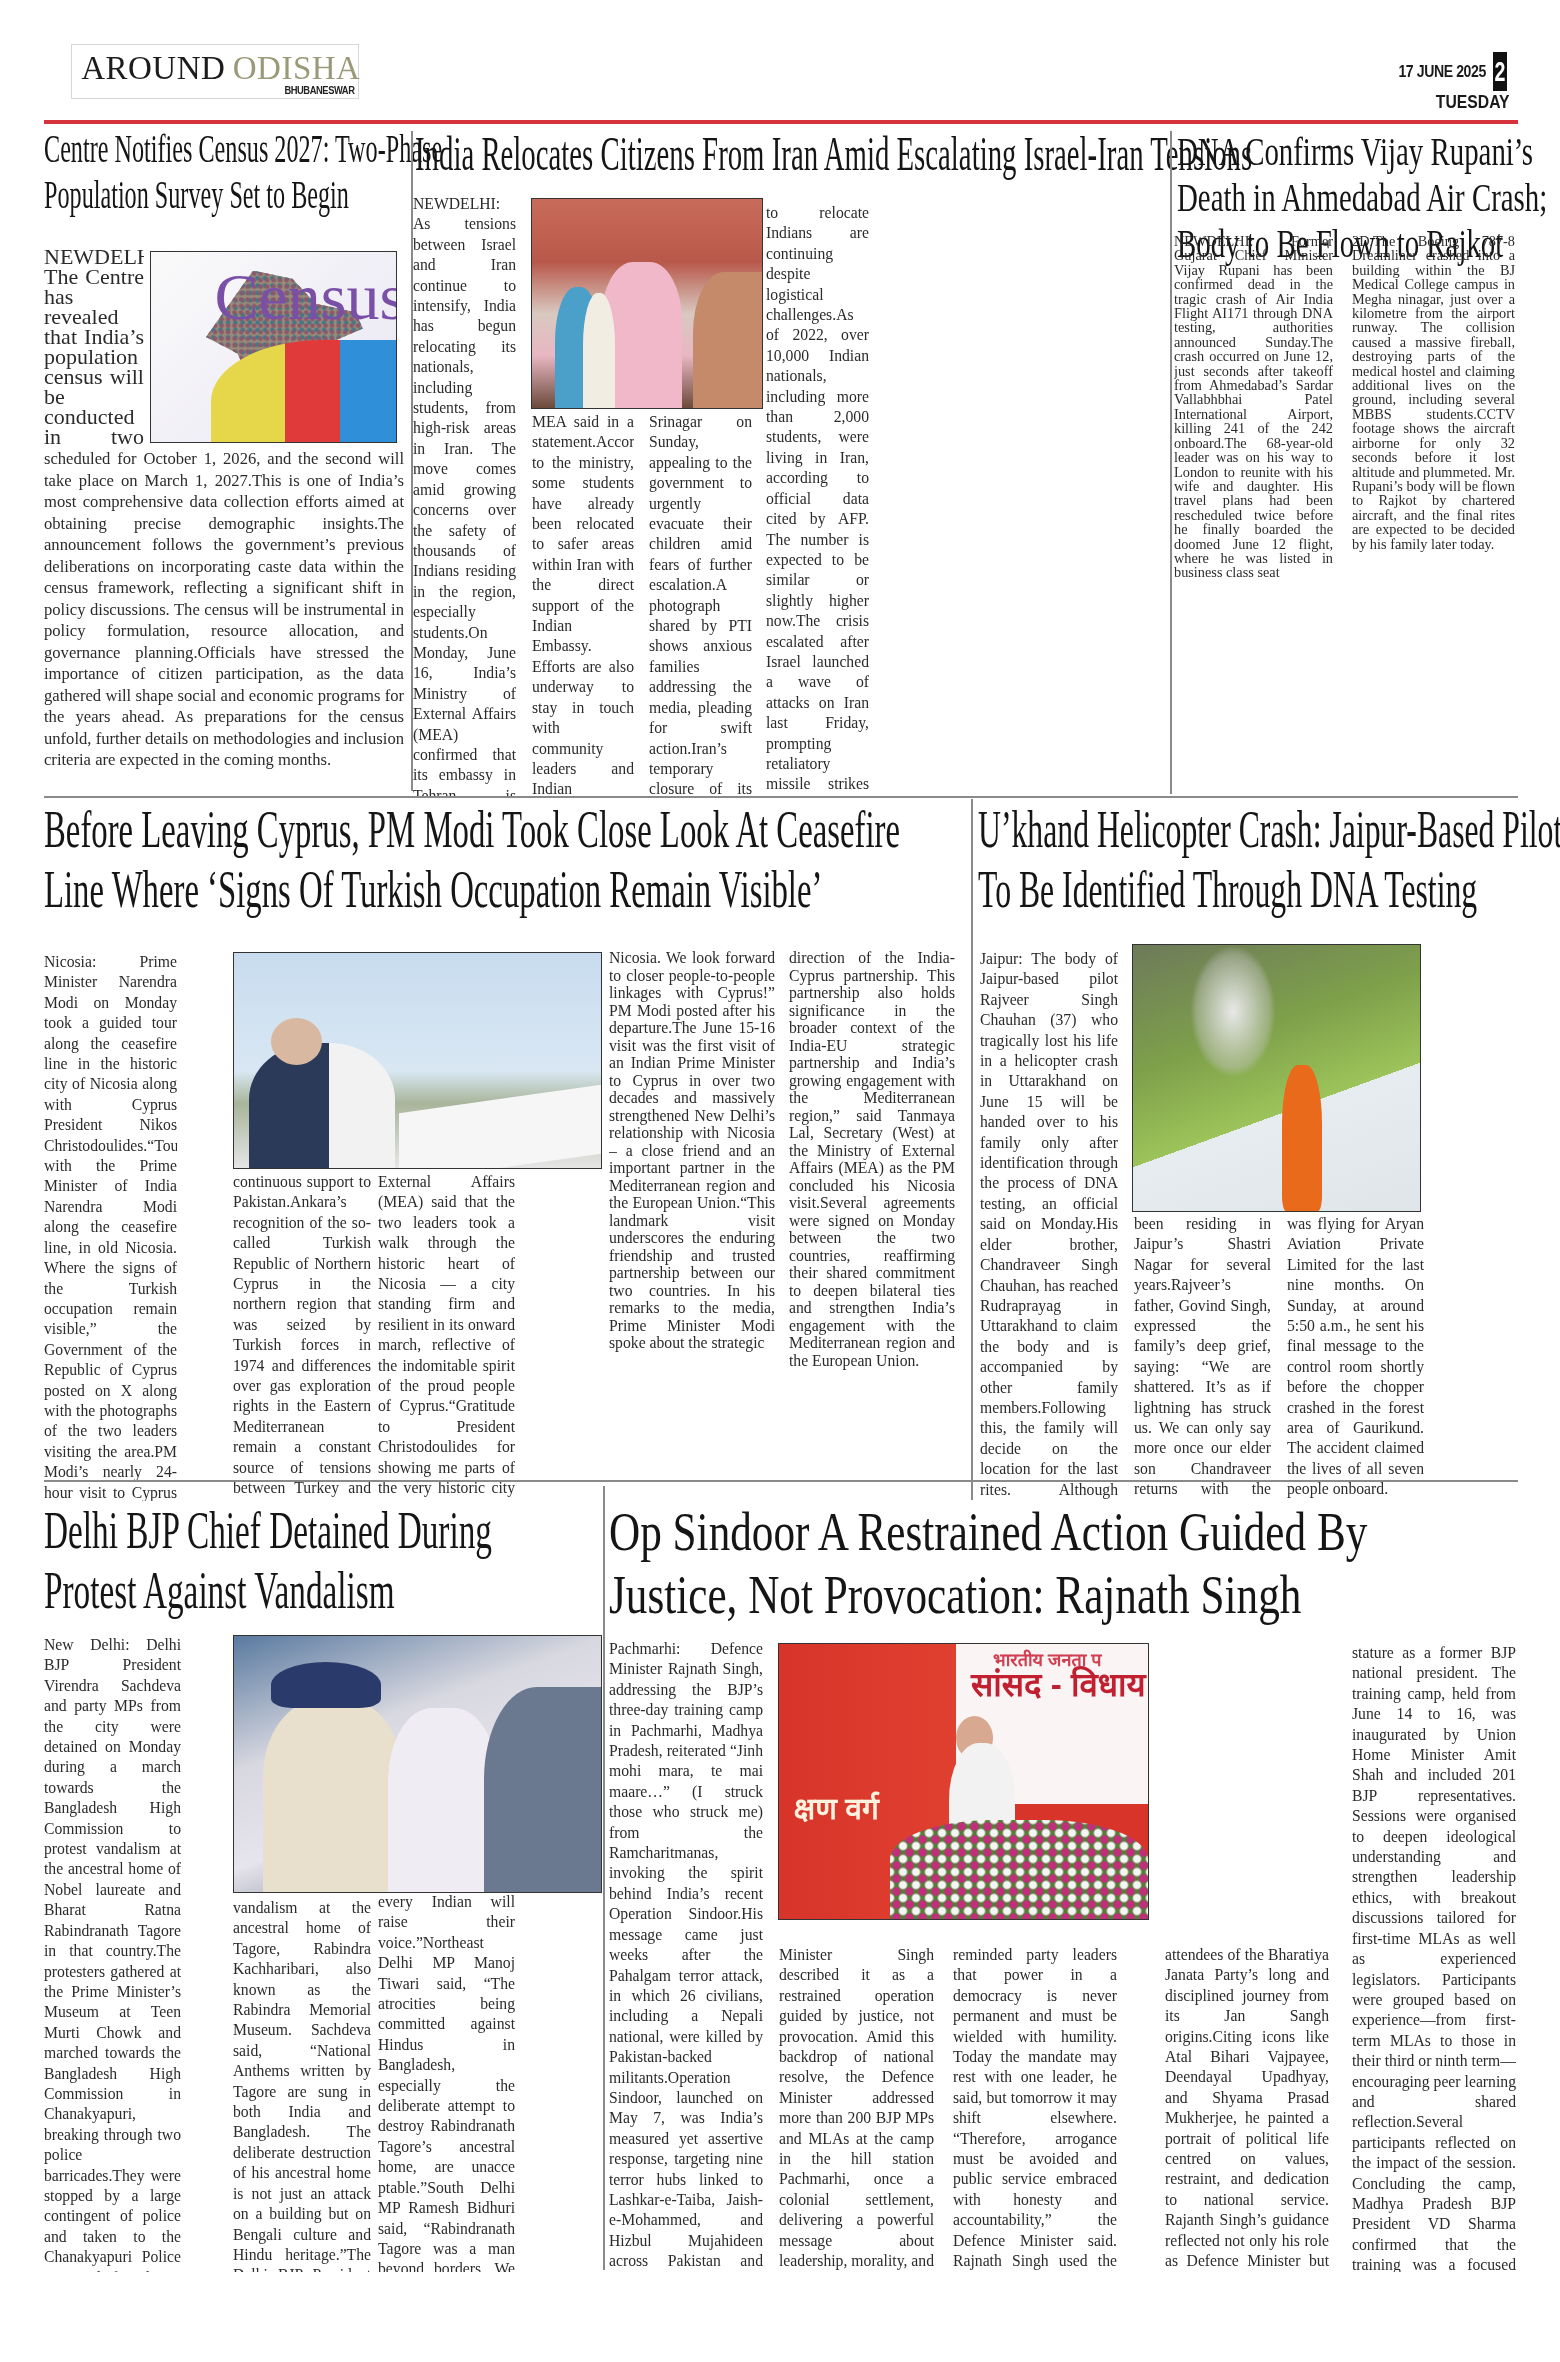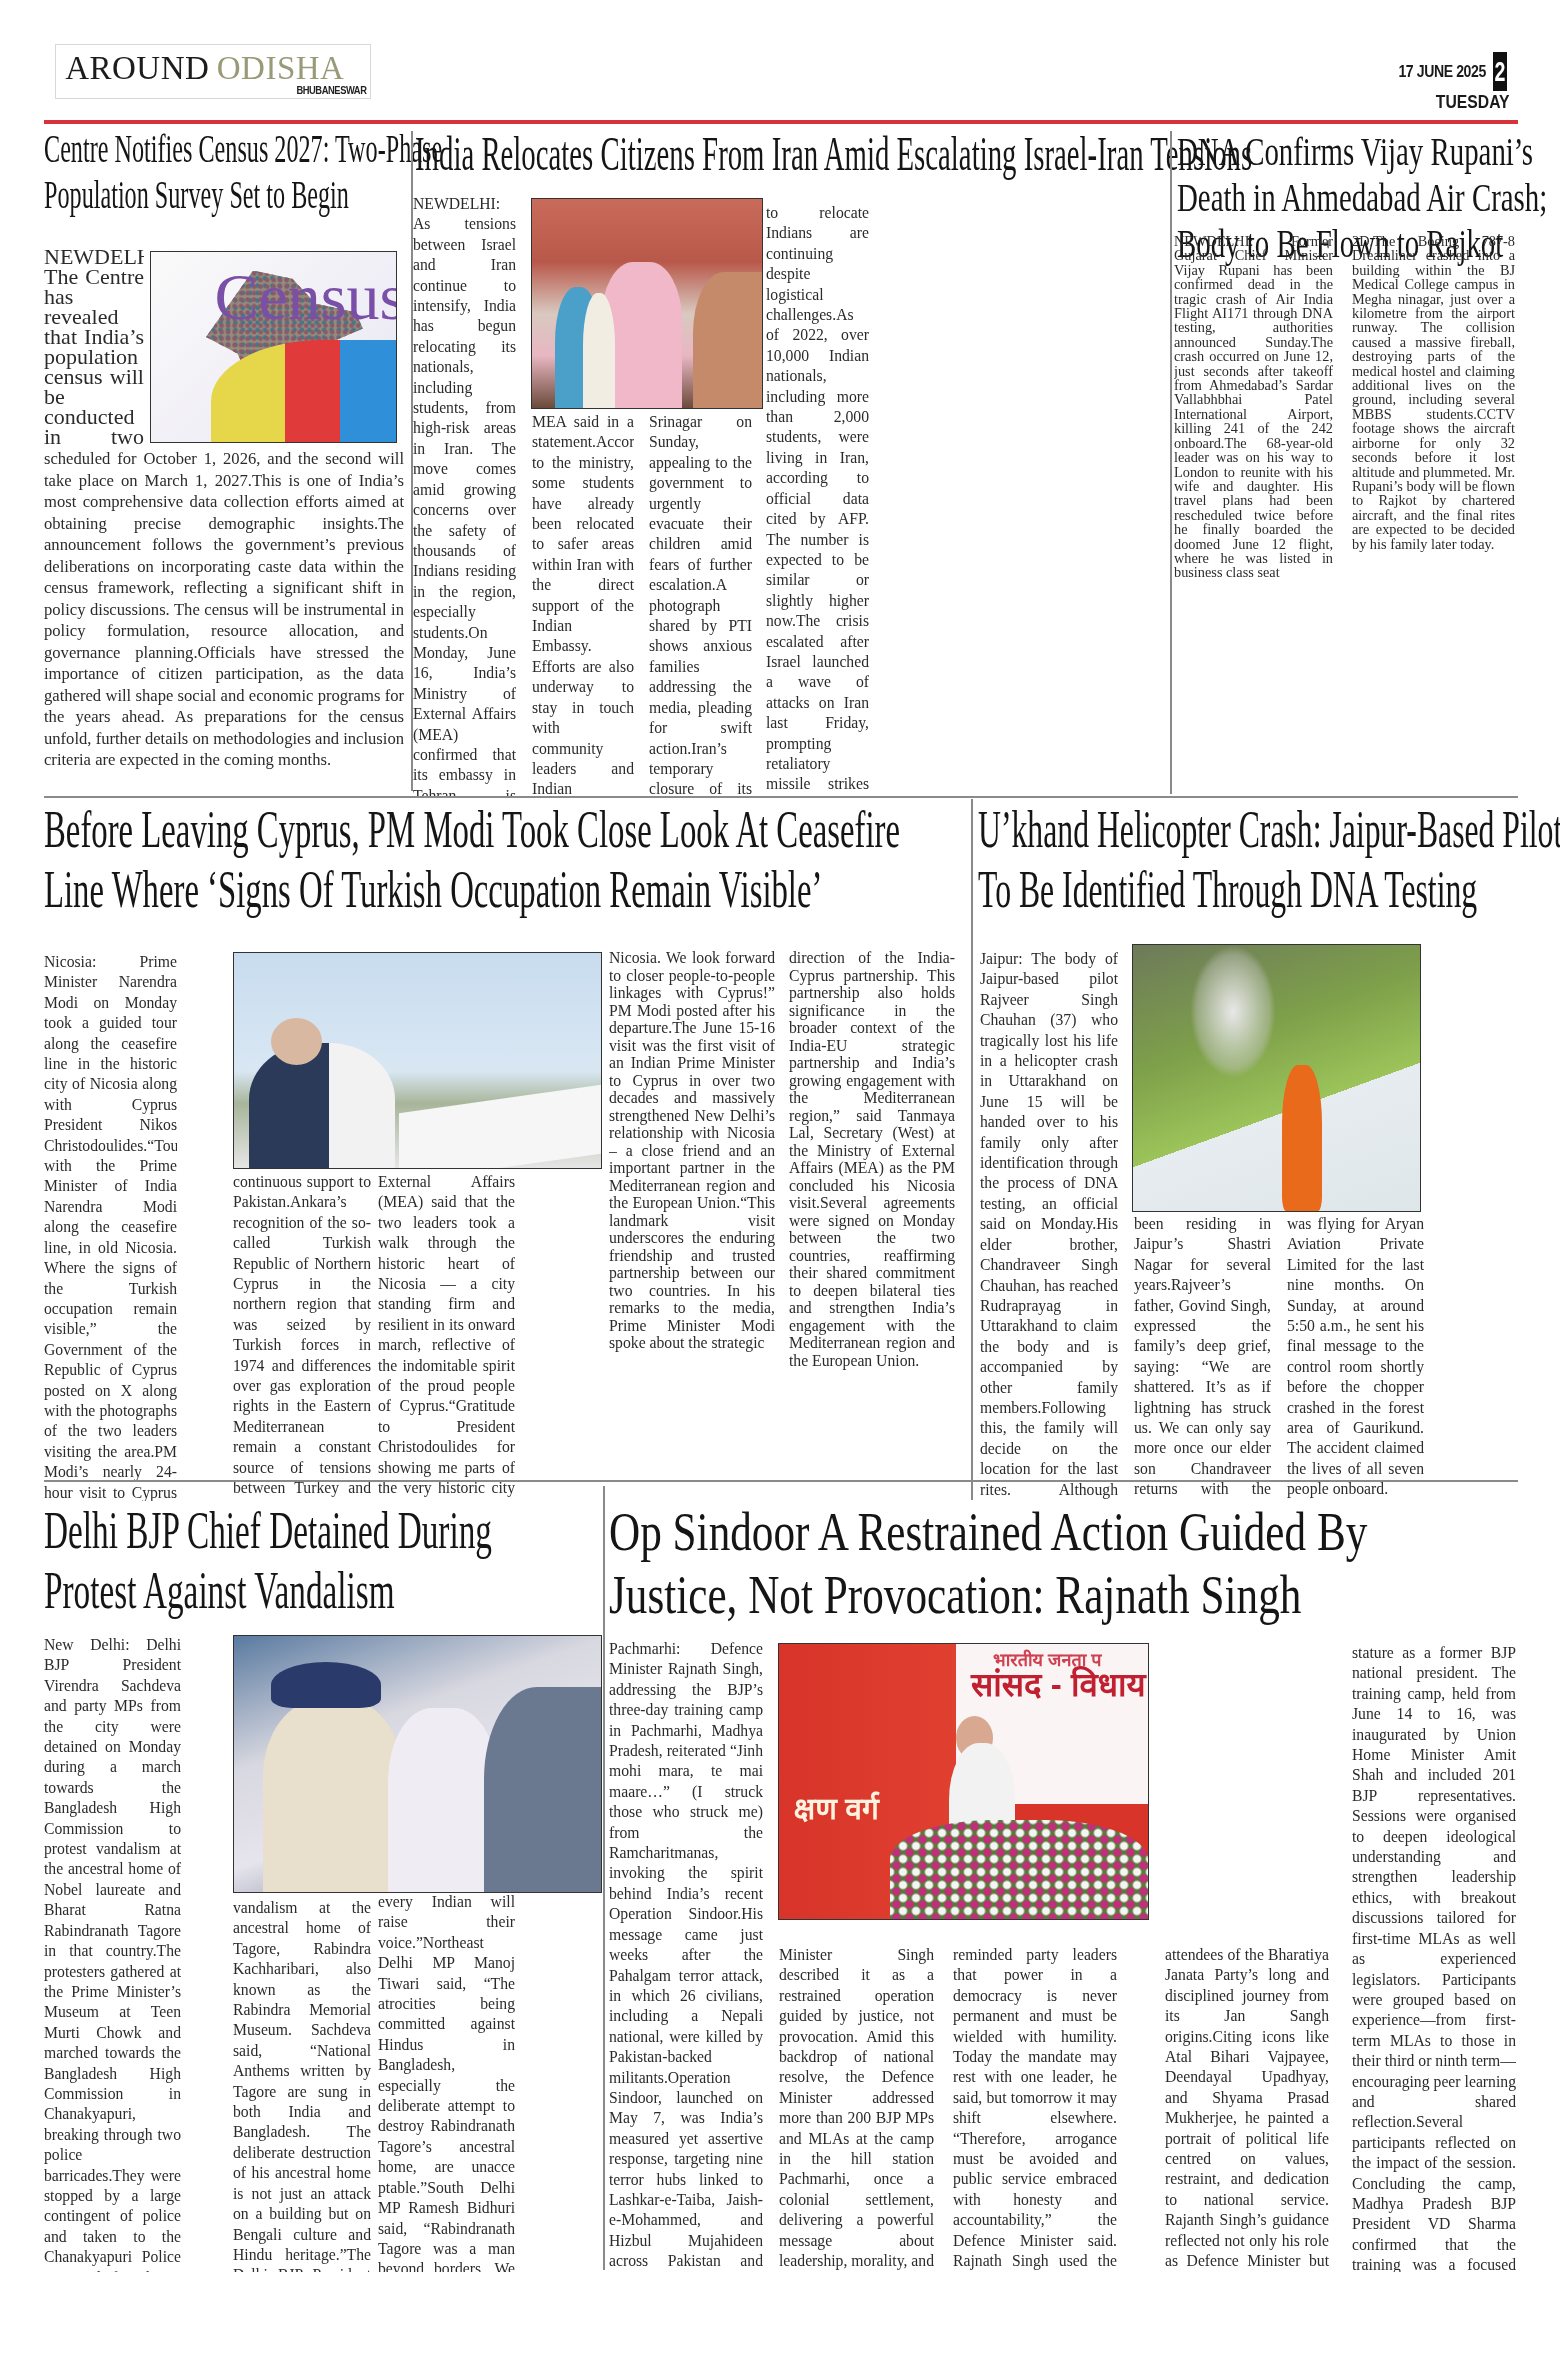--- a/index.html
+++ b/index.html
@@ -1,19 +1,19 @@
 <!DOCTYPE html>
 <html style="font-size:14.8px"><head>
 <meta charset="utf-8">
 <style>
   * { box-sizing: border-box; margin: 0; padding: 0; }
   html, body { width: 1561px; height: 2363px; background: #ffffff; }
   body { position: relative; font-family: "Liberation Serif", serif; color: #2a2a2a; overflow: hidden; }
 
-  .masthead { position: absolute; left: 55px; top: 44px; width: 316px; height: 55px; border: 0.9px solid #d8d8d8; background: #fff; }
+  .masthead { position: absolute; left: 71px; top: 44px; width: 288px; height: 55px; border: 0.9px solid #d8d8d8; background: #fff; }
   .logo-around { position: absolute; left: 9.2px; top: 4.6px; font-family: "Liberation Serif", serif; font-size: 33px; letter-spacing: 0.5px; color: #1c1c1c; }
   .logo-odisha { color: #9a9a78; margin-left: 7.4px; }
   .logo-city { position: absolute; right: 3.7px; bottom: 1.8px; font-family: "Liberation Sans", sans-serif; font-weight: bold; font-size: 11px; letter-spacing: -0.5px; transform: scaleX(0.85); transform-origin: right; color: #222; }
 
   .dateline { position: absolute; right: 51px; top: 52px; text-align: right; font-family: "Liberation Sans", sans-serif; font-weight: bold; color: #1a1a1a; }
   .date { font-size: 16.6px; letter-spacing: -0.5px; transform: scaleX(0.85); transform-origin: right; display: inline-block; vertical-align: middle; margin-right: 3.7px; }
   .pageno { display: inline-block; vertical-align: middle; background: #111; color: #fff; font-size: 28px; width: 20px; height: 39px; line-height: 39px; text-align: center; transform: scaleX(0.7); }
   .weekday { font-size: 18.5px; margin-top: 0px; transform: scaleX(0.85); transform-origin: right; }
   .redrule { position: absolute; left: 44px; top: 120px; width: 1474px; height: 3.7px; background: #d6333c; }
 

